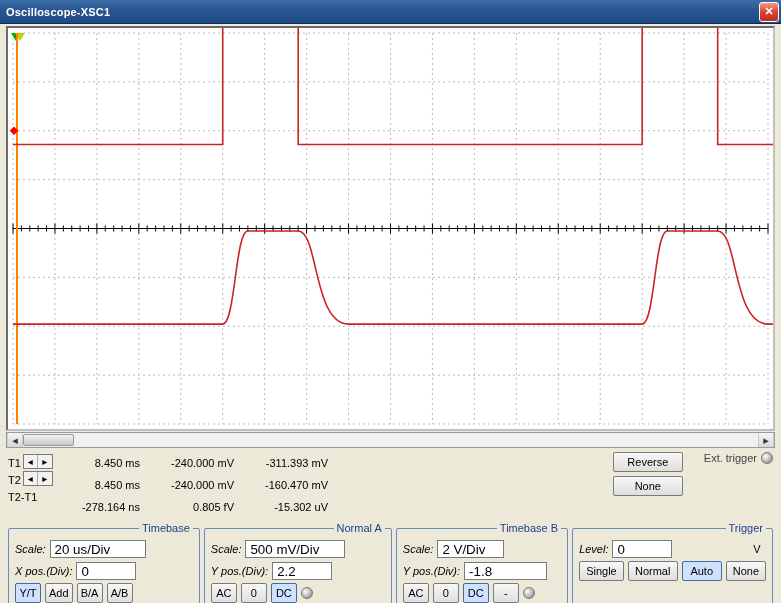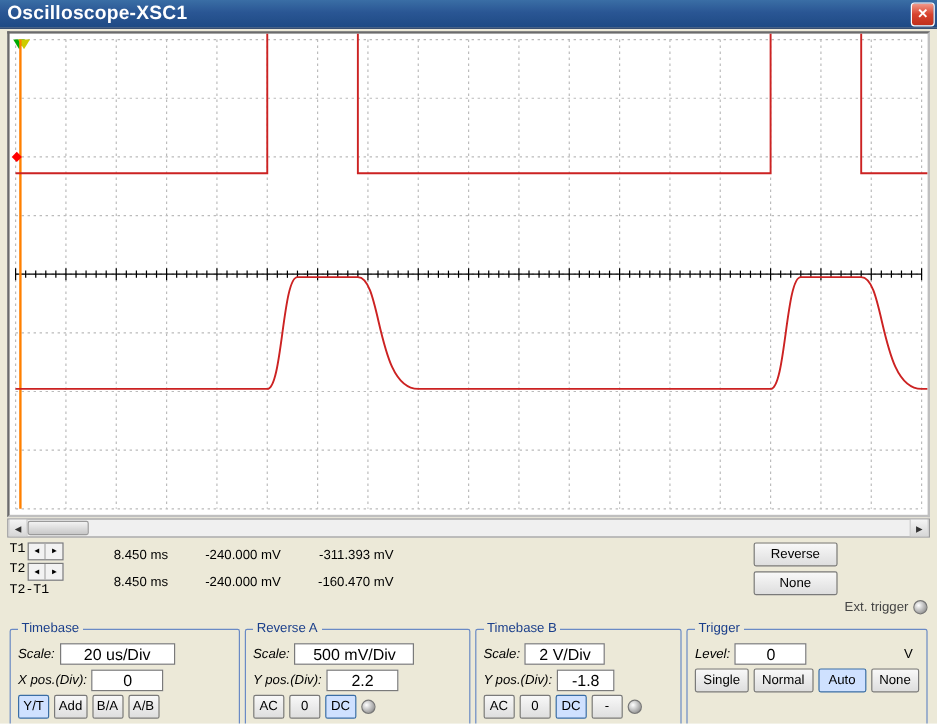--- a/index.html
+++ b/index.html
@@ -17,21 +17,21 @@
     background: linear-gradient(to bottom, #3a6ea5 0%, #2a5694 45%, #1e4a84 100%);
     border-bottom: 1px solid #0a2a5a;
     display: flex;
     align-items: center;
     padding: 0 2px 0 6px;
     color: #fff;
   }
   .titlebar .title {
     flex: 1;
     font-weight: bold;
-    font-size: 16px;
+    font-size: 11px;
     letter-spacing: .2px;
   }
   .close-btn {
     width: 20px; height: 20px;
     background: linear-gradient(to bottom,#f29a8b,#d8432e 50%,#c0301c);
     border: 1px solid #fff;
     border-radius: 3px;
     display:flex;align-items:center;justify-content:center;
     color:#fff;font-weight:bold;cursor:pointer;
   }
@@ -60,41 +60,41 @@
     border-left:1px solid #ccc;border-right:1px solid #ccc;color:#333;cursor:pointer;
   }
   .scroll-track{flex:1;position:relative;}
   .scroll-thumb{position:absolute;top:1px;bottom:1px;background:linear-gradient(#f2f2f2,#c8c8c8);border:1px solid #9a9a9a;border-radius:2px;}
 
   .readout {
     display:flex;align-items:flex-start;gap:6px;
     padding:2px 4px 4px;
   }
   .cursor-col{width:52px;}
-  .cursor-row{display:flex;align-items:flex-start;gap:2px;height:17px;font-family:Liberation Mono, monospace;}
+  .cursor-row{display:flex;align-items:flex-end;gap:2px;height:17px;}
   .stepper{display:flex;border:1px solid #7a7a7a;background:#f2f2f2;}
   .stepper .sb{width:14px;height:13px;display:flex;align-items:center;justify-content:center;font-size:10px;cursor:pointer;border-right:1px solid #aaa;}
   .stepper .sb:last-child{border-right:none;}
   .data-table{display:inline-block;line-height:15px;}
   .data-table .hdr,.data-table .row{display:flex;}
   .data-table .c{padding-right:6px;white-space:nowrap;}
   .c-time{width:80px;text-align:right;}
   .c-cha{width:90px;text-align:right;}
   .c-chb{width:90px;text-align:right;}
   .readout-spacer{flex:1;}
-  .side-btns{display:flex;flex-direction:column;gap:4px;margin-right:0;}
-  .ext-trig{display:flex;gap:4px;color:#444;padding-bottom:2px;margin-top:48px;}
+  .side-btns{display:flex;flex-direction:column;gap:4px;margin-right:15px;}
+  .ext-trig{display:flex;gap:4px;color:#444;padding-bottom:2px;}
   .led{width:12px;height:12px;border-radius:50%;background:radial-gradient(circle at 35% 35%,#fff,#bbb 50%,#777);border:1px solid #777;}
 
   .panels{display:flex;gap:4px;padding:0 4px 4px;}
   fieldset{border:1px solid #6a8ac5;border-radius:2px;margin:0;padding:4px 6px 6px;}
-  legend{color:#1b3f8b;padding:0 3px;font-size:11px;}
+  legend{color:#1b3f8b;padding:0 3px;font-size:11px;text-align:right;}
   .row{display:flex;align-items:center;gap:4px;height:22px;}
   .lbl{white-space:nowrap;font-style:italic;}
-  .inp{background:#fff;border:1px solid #7a7a7a;height:18px;padding:1px 4px;text-align:center;}
+  .inp{background:#fff;border:1px solid #7a7a7a;height:18px;padding:1px 4px;}
   .btn{background:linear-gradient(#f8f8f8,#dedede);border:1px solid #7a7a7a;border-radius:2px;height:20px;min-width:36px;padding:1px 6px;cursor:pointer;display:inline-flex;align-items:center;justify-content:center;}
   .btn.small{min-width:26px;padding:1px 3px;}
   .btn.pressed{background:#cfe1ff;border-color:#3a6ea5;}
   .btn.disabled{color:#999;background:#eee;}
   .btn svg{display:block;}
 
   
   .p-tb{width:196px;}
   .p-cha{width:192px;}
   .p-chb{width:176px;}
@@ -276,20 +276,25 @@
       <div class="row">
         <span class="c c-time">8.450 ms</span>
         <span class="c c-cha">-240.000 mV</span>
         <span class="c c-chb">-311.393 mV</span>
       </div>
       <div class="row">
         <span class="c c-time">8.450 ms</span>
         <span class="c c-cha">-240.000 mV</span>
         <span class="c c-chb">-160.470 mV</span>
       </div>
+      <div class="row">
+        <span class="c c-time">-278.164 ns</span>
+        <span class="c c-cha">0.805 fV</span>
+        <span class="c c-chb">-15.302 uV</span>
+      </div>
     </div>
 
     <div class="readout-spacer"></div>
 
     <div class="side-btns">
       <span class="btn" style="min-width:70px">Reverse</span>
       <span class="btn" style="min-width:70px">None</span>
     </div>
     <div class="ext-trig">
       <span>Ext. trigger</span>
@@ -311,21 +316,21 @@
       </div>
       <div class="row">
         <span class="btn small pressed">Y/T</span>
         <span class="btn small">Add</span>
         <span class="btn small">B/A</span>
         <span class="btn small">A/B</span>
       </div>
     </fieldset>
 
     <fieldset class="p-cha">
-      <legend>Reverse A</legend>
+      <legend>Normal A</legend>
       <div class="row">
         <span class="lbl">Scale:</span>
         <input class="inp" style="width: 100px;" value="500 mV/Div">
       </div>
       <div class="row">
         <span class="lbl">Y pos.(Div):</span>
         <input class="inp" style="width: 60px;" value="2.2">
       </div>
       <div class="row">
         <span class="btn small">AC</span>
@@ -336,21 +341,21 @@
     </fieldset>
 
     <fieldset class="p-chb">
       <legend>Timebase B</legend>
       <div class="row">
         <span class="lbl">Scale:</span>
         <input class="inp" style="width: 67px;" value="2 V/Div">
       </div>
       <div class="row">
         <span class="lbl">Y pos.(Div):</span>
-        <input class="inp" style="width: 48px;" value="-1.8">
+        <input class="inp" style="width: 83px;" value="-1.8">
       </div>
       <div class="row">
         <span class="btn small">AC</span>
         <span class="btn small">0</span>
         <span class="btn small pressed">DC</span>
         <span class="btn small">-</span>
         <span class="led"></span>
       </div>
     </fieldset>
 

